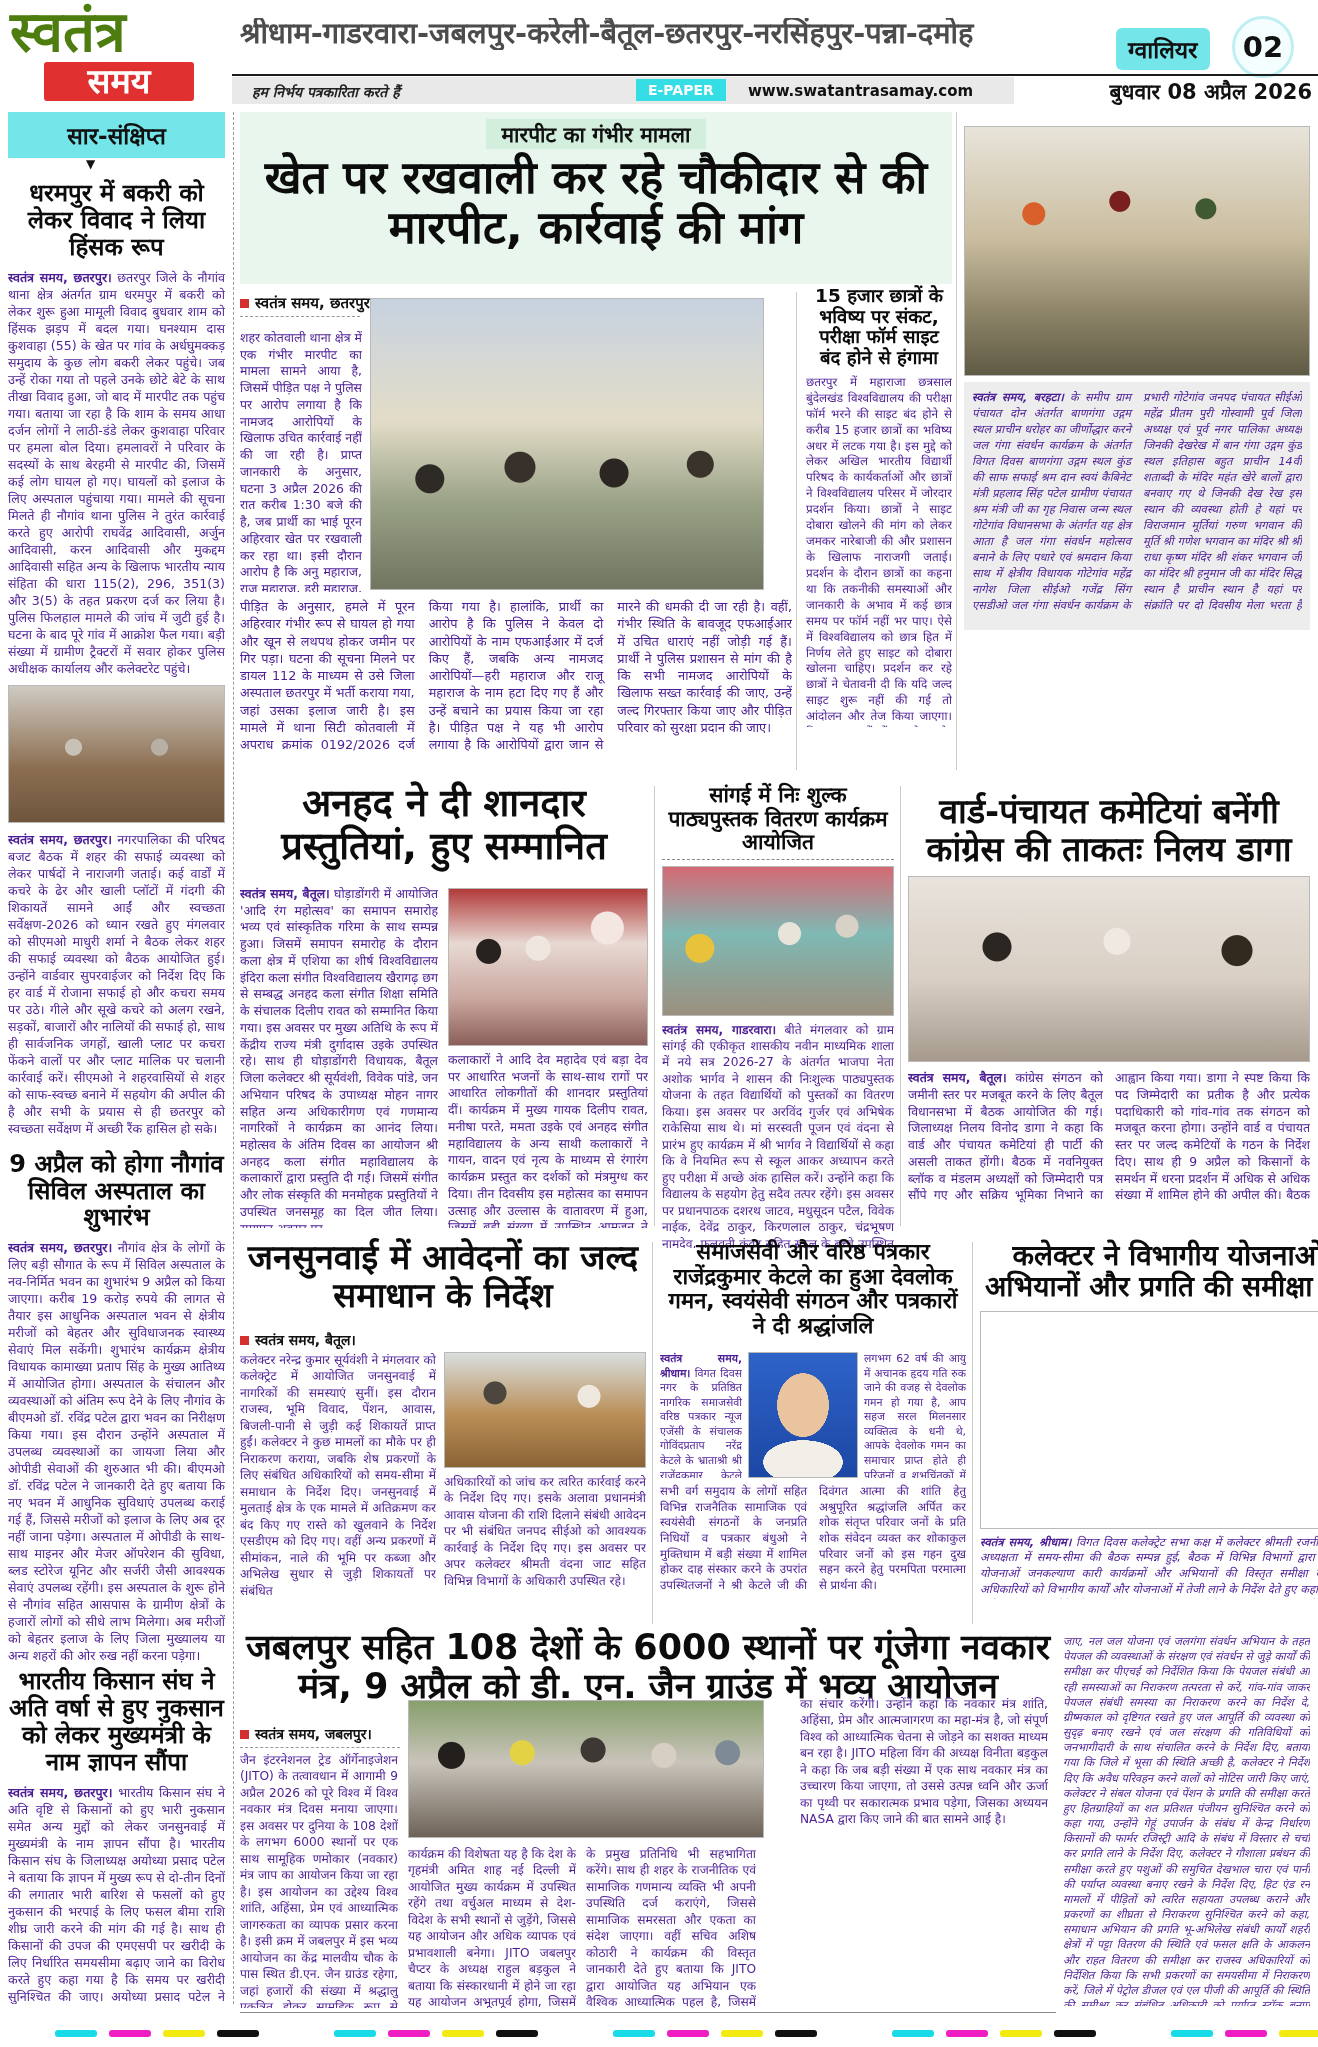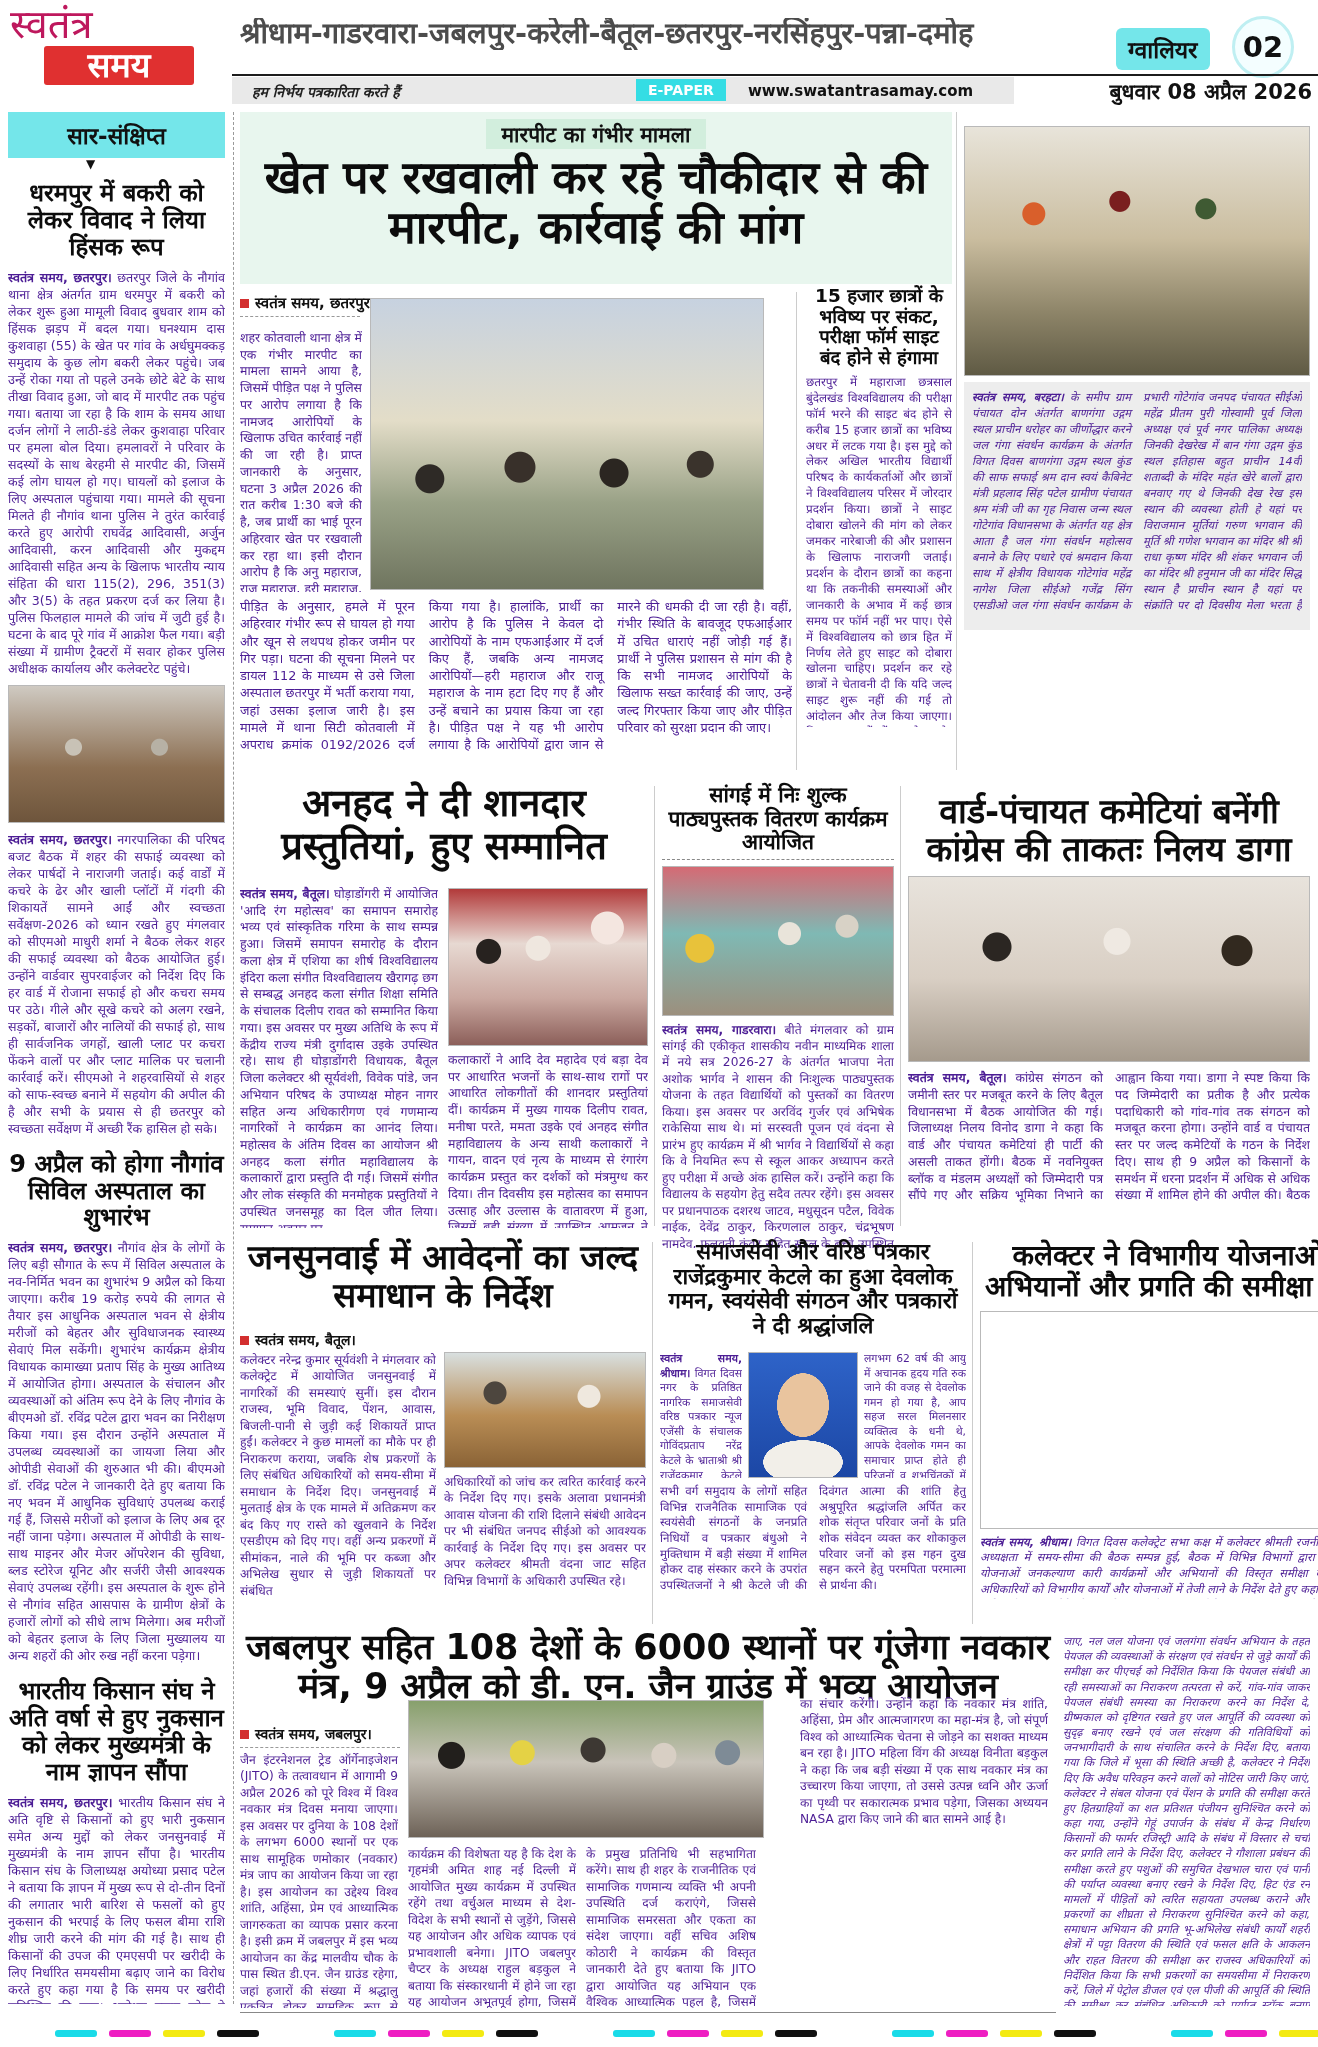--- a/index.html
+++ b/index.html
@@ -69,21 +69,21 @@
   .badge{background:#74e6ea;}
   .mark{display:inline-block;width:42px;height:7px;border-radius:3px;margin-right:12px;}
   .m-c{background:#19dbe8;}.m-m{background:#ee1ec2;}.m-y{background:#f3ea12;}.m-k{background:#101010;}
 </style>
 </head>
 <body>
 
 <div class="page">
 
   <div class="abs" style="left:10px;top:4px;width:218px;">
-    <div style="font-size:40px;font-weight:400;line-height:1;color:#be185d;">स्वतंत्र</div>
+    <div style="font-size:56px;font-weight:700;line-height:1;color:#4d7c0f;">स्वतंत्र</div>
     <div style="margin:2px 0 0 34px;width:150px;background:#e03030;color:#fff;text-align:center;font-size:34px;font-weight:800;line-height:1.15;border-radius:3px;">समय</div>
   </div>
   <div class="abs" style="left:240px;top:18px;width:866px;font-size:29px;font-weight:800;color:#4c4c4c;line-height:1.1;white-space:nowrap;overflow:hidden;">श्रीधाम-गाडरवारा-जबलपुर-करेली-बैतूल-छतरपुर-नरसिंहपुर-पन्ना-दमोह</div>
   <div class="abs badge" style="left:1116px;top:28px;padding:5px 12px;border-radius:6px;font-size:23px;font-weight:800;color:#111;">ग्वालियर</div>
   <div class="abs" style="left:1232px;top:16px;width:56px;height:56px;border-radius:50%;background:#f4feff;border:3px solid #bfeff2;display:flex;align-items:center;justify-content:center;font-size:29px;font-weight:900;">02</div>
   <div class="abs" style="left:232px;top:74px;width:1086px;height:2px;background:#1c1c1c;"></div>
   <div class="abs" style="left:232px;top:77px;width:782px;height:27px;background:#e9e9e9;"></div>
   <div class="abs it" style="left:252px;top:82px;font-size:14px;font-weight:700;color:#222;">हम निर्भय पत्रकारिता करते हैं</div>
   <div class="abs" style="left:636px;top:79px;background:#35dde4;color:#ffffff;font-weight:800;font-size:14px;padding:3px 12px;">E-PAPER</div>
   <div class="abs" style="left:748px;top:82px;font-size:15px;font-weight:700;">www.swatantrasamay.com</div>
@@ -102,21 +102,21 @@
       <div class="ph ph-room" style="position:relative;width:100%;height:138px;margin-top:8px;"></div>
       <div class="bd" style="font-size:12.6px;margin-top:8px;"><span class="by">स्वतंत्र समय, छतरपुर।</span> <span>नगरपालिका की परिषद बजट बैठक में शहर की सफाई व्यवस्था को लेकर पार्षदों ने नाराजगी जताई। कई वार्डों में कचरे के ढेर और खाली प्लॉटों में गंदगी की शिकायतें सामने आईं और स्वच्छता सर्वेक्षण-2026 को ध्यान रखते हुए मंगलवार को सीएमओ माधुरी शर्मा ने बैठक लेकर शहर की सफाई व्यवस्था को बैठक आयोजित हुई। उन्होंने वार्डवार सुपरवाईजर को निर्देश दिए कि हर वार्ड में रोजाना सफाई हो और कचरा समय पर उठे। गीले और सूखे कचरे को अलग रखने, सड़कों, बाजारों और नालियों की सफाई हो, साथ ही सार्वजनिक जगहों, खाली प्लाट पर कचरा फेंकने वालों पर और प्लाट मालिक पर चलानी कार्रवाई करें। सीएमओ ने शहरवासियों से शहर को साफ-स्वच्छ बनाने में सहयोग की अपील की है और सभी के प्रयास से ही छतरपुर को स्वच्छता सर्वेक्षण में अच्छी रैंक हासिल हो सके।</span></div>
     </div>
 
     <div>
       <div class="hl" style="font-size:24px;margin-top:14px;">9 अप्रैल को होगा नौगांव सिविल अस्पताल का शुभारंभ</div>
       <div class="bd" style="font-size:12.6px;margin-top:8px;"><span class="by">स्वतंत्र समय, छतरपुर।</span> <span>नौगांव क्षेत्र के लोगों के लिए बड़ी सौगात के रूप में सिविल अस्पताल के नव-निर्मित भवन का शुभारंभ 9 अप्रैल को किया जाएगा। करीब 19 करोड़ रुपये की लागत से तैयार इस आधुनिक अस्पताल भवन से क्षेत्रीय मरीजों को बेहतर और सुविधाजनक स्वास्थ्य सेवाएं मिल सकेंगी। शुभारंभ कार्यक्रम क्षेत्रीय विधायक कामाख्या प्रताप सिंह के मुख्य आतिथ्य में आयोजित होगा। अस्पताल के संचालन और व्यवस्थाओं को अंतिम रूप देने के लिए नौगांव के बीएमओ डॉ. रविंद्र पटेल द्वारा भवन का निरीक्षण किया गया। इस दौरान उन्होंने अस्पताल में उपलब्ध व्यवस्थाओं का जायजा लिया और ओपीडी सेवाओं की शुरुआत भी की। बीएमओ डॉ. रविंद्र पटेल ने जानकारी देते हुए बताया कि नए भवन में आधुनिक सुविधाएं उपलब्ध कराई गई हैं, जिससे मरीजों को इलाज के लिए अब दूर नहीं जाना पड़ेगा। अस्पताल में ओपीडी के साथ-साथ माइनर और मेजर ऑपरेशन की सुविधा, ब्लड स्टोरेज यूनिट और सर्जरी जैसी आवश्यक सेवाएं उपलब्ध रहेंगी। इस अस्पताल के शुरू होने से नौगांव सहित आसपास के ग्रामीण क्षेत्रों के हजारों लोगों को सीधे लाभ मिलेगा। अब मरीजों को बेहतर इलाज के लिए जिला मुख्यालय या अन्य शहरों की ओर रुख नहीं करना पड़ेगा।</span></div>
     </div>
 
     <div>
-      <div class="hl" style="font-size:24px;margin-top:14px;">भारतीय किसान संघ ने अति वर्षा से हुए नुकसान को लेकर मुख्यमंत्री के नाम ज्ञापन सौंपा</div>
+      <div class="hl" style="font-size:24px;margin-top:4px;">भारतीय किसान संघ ने अति वर्षा से हुए नुकसान को लेकर मुख्यमंत्री के नाम ज्ञापन सौंपा</div>
       <div class="bd" style="font-size:12.6px;margin-top:8px;"><span class="by">स्वतंत्र समय, छतरपुर।</span> <span>भारतीय किसान संघ ने अति वृष्टि से किसानों को हुए भारी नुकसान समेत अन्य मुद्दों को लेकर जनसुनवाई में मुख्यमंत्री के नाम ज्ञापन सौंपा है। भारतीय किसान संघ के जिलाध्यक्ष अयोध्या प्रसाद पटेल ने बताया कि ज्ञापन में मुख्य रूप से दो-तीन दिनों की लगातार भारी बारिश से फसलों को हुए नुकसान की भरपाई के लिए फसल बीमा राशि शीघ्र जारी करने की मांग की गई है। साथ ही किसानों की उपज की एमएसपी पर खरीदी के लिए निर्धारित समयसीमा बढ़ाए जाने का विरोध करते हुए कहा गया है कि समय पर खरीदी सुनिश्चित की जाए। अयोध्या प्रसाद पटेल ने कहा कि यह ज्ञापन सूचना के रूप में मुख्यमंत्री तक पहुंचाया जा रहा है। उन्होंने स्पष्ट चेतावनी दी कि यदि किसानों की इन मांगों पर शीघ्र विचार नहीं किया गया तो भारतीय किसान संघ बड़ा आंदोलन करने को मजबूर होगा। ज्ञापन सौंपने के दौरान संघ के पदाधिकारी और स्थानीय किसान मौजूद रहे। इसलिए सरकार को तुरंत राहत पैकेज और बीमा क्लेम जारी करना चाहिए।</span></div>
     </div>
   </div>
 
   <div class="abs" style="left:240px;top:112px;width:712px;height:172px;background:#e8f6ee;">
     <div style="text-align:center;margin-top:7px;">
       <span style="display:inline-block;background:#d2eedd;font-size:21px;font-weight:800;padding:1px 16px;">मारपीट का गंभीर मामला</span>
     </div>
     <div class="hl" style="font-size:45px;font-weight:900;margin-top:4px;">खेत पर रखवाली कर रहे चौकीदार से की मारपीट, कार्रवाई की मांग</div>
   </div>

